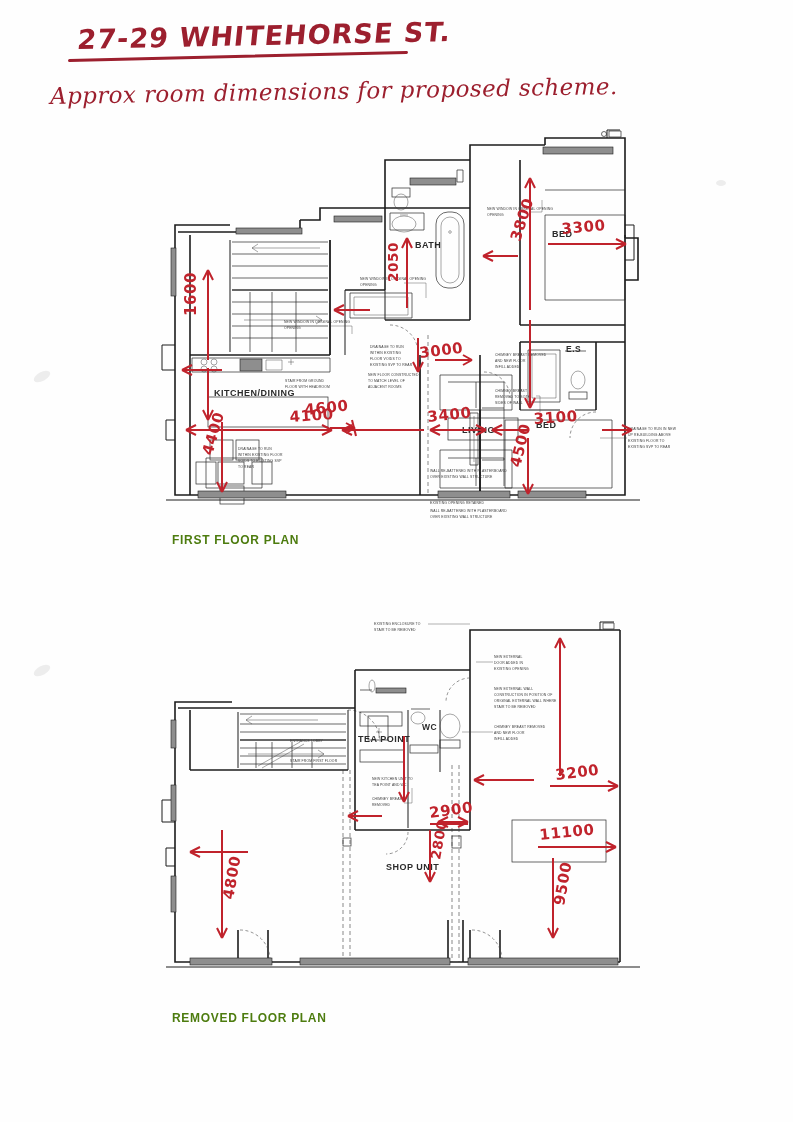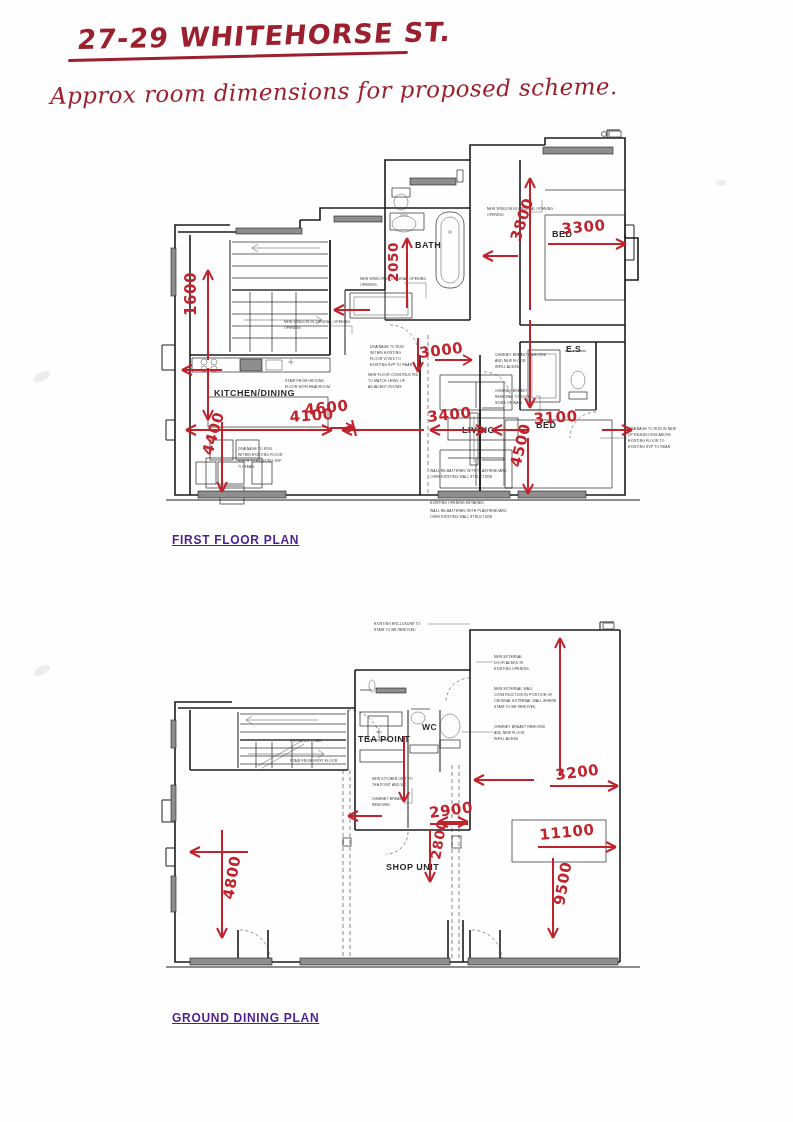--- a/index.html
+++ b/index.html
@@ -61,22 +61,21 @@
     letter-spacing: 0.4px;
   }
 
   
   .plan-title {
     position: absolute;
     font-family: "Liberation Sans", sans-serif;
     font-weight: bold;
     font-size: 12px;
     letter-spacing: 0.7px;
-    color: #4c1d95;
-    text-decoration: underline;
+    color: #4d7c0f;
   }
   #title-first  { left: 172px; top: 533px; }
   #title-ground { left: 172px; top: 1011px; }
 
   
   .plan {
     position: absolute;
     overflow: visible;
   }
   #plan-first  { left: 0px;  top: 120px;  width: 793px; height: 400px; }
@@ -575,19 +574,19 @@
       <path class="red" d="M222 348 L217 338 M222 348 L227 338"></path>
       <text class="dimtext" x="233" y="310" transform="rotate(-80 233 310)">4800</text>
 
       <path class="red" d="M553 268 L553 348"></path>
       <path class="red" d="M553 348 L548 338 M553 348 L558 338"></path>
       <text class="dimtext" x="564" y="316" transform="rotate(-80 564 316)">9500</text>
 
     </svg>
   </div>
 
-  <div class="plan-title" id="title-ground">GROUND DINING PLAN</div>
+  <div class="plan-title" id="title-ground">REMOVED FLOOR PLAN</div>
 
   <div class="smudge" style="left:33px; top:372px; width:18px; height:9px; transform:rotate(-28deg);"></div>
   <div class="smudge" style="left:33px; top:666px; width:18px; height:9px; transform:rotate(-28deg);"></div>
   <div class="smudge" style="left:716px; top:180px; width:10px; height:6px;"></div>
 
 </div>
 
 </body></html>

